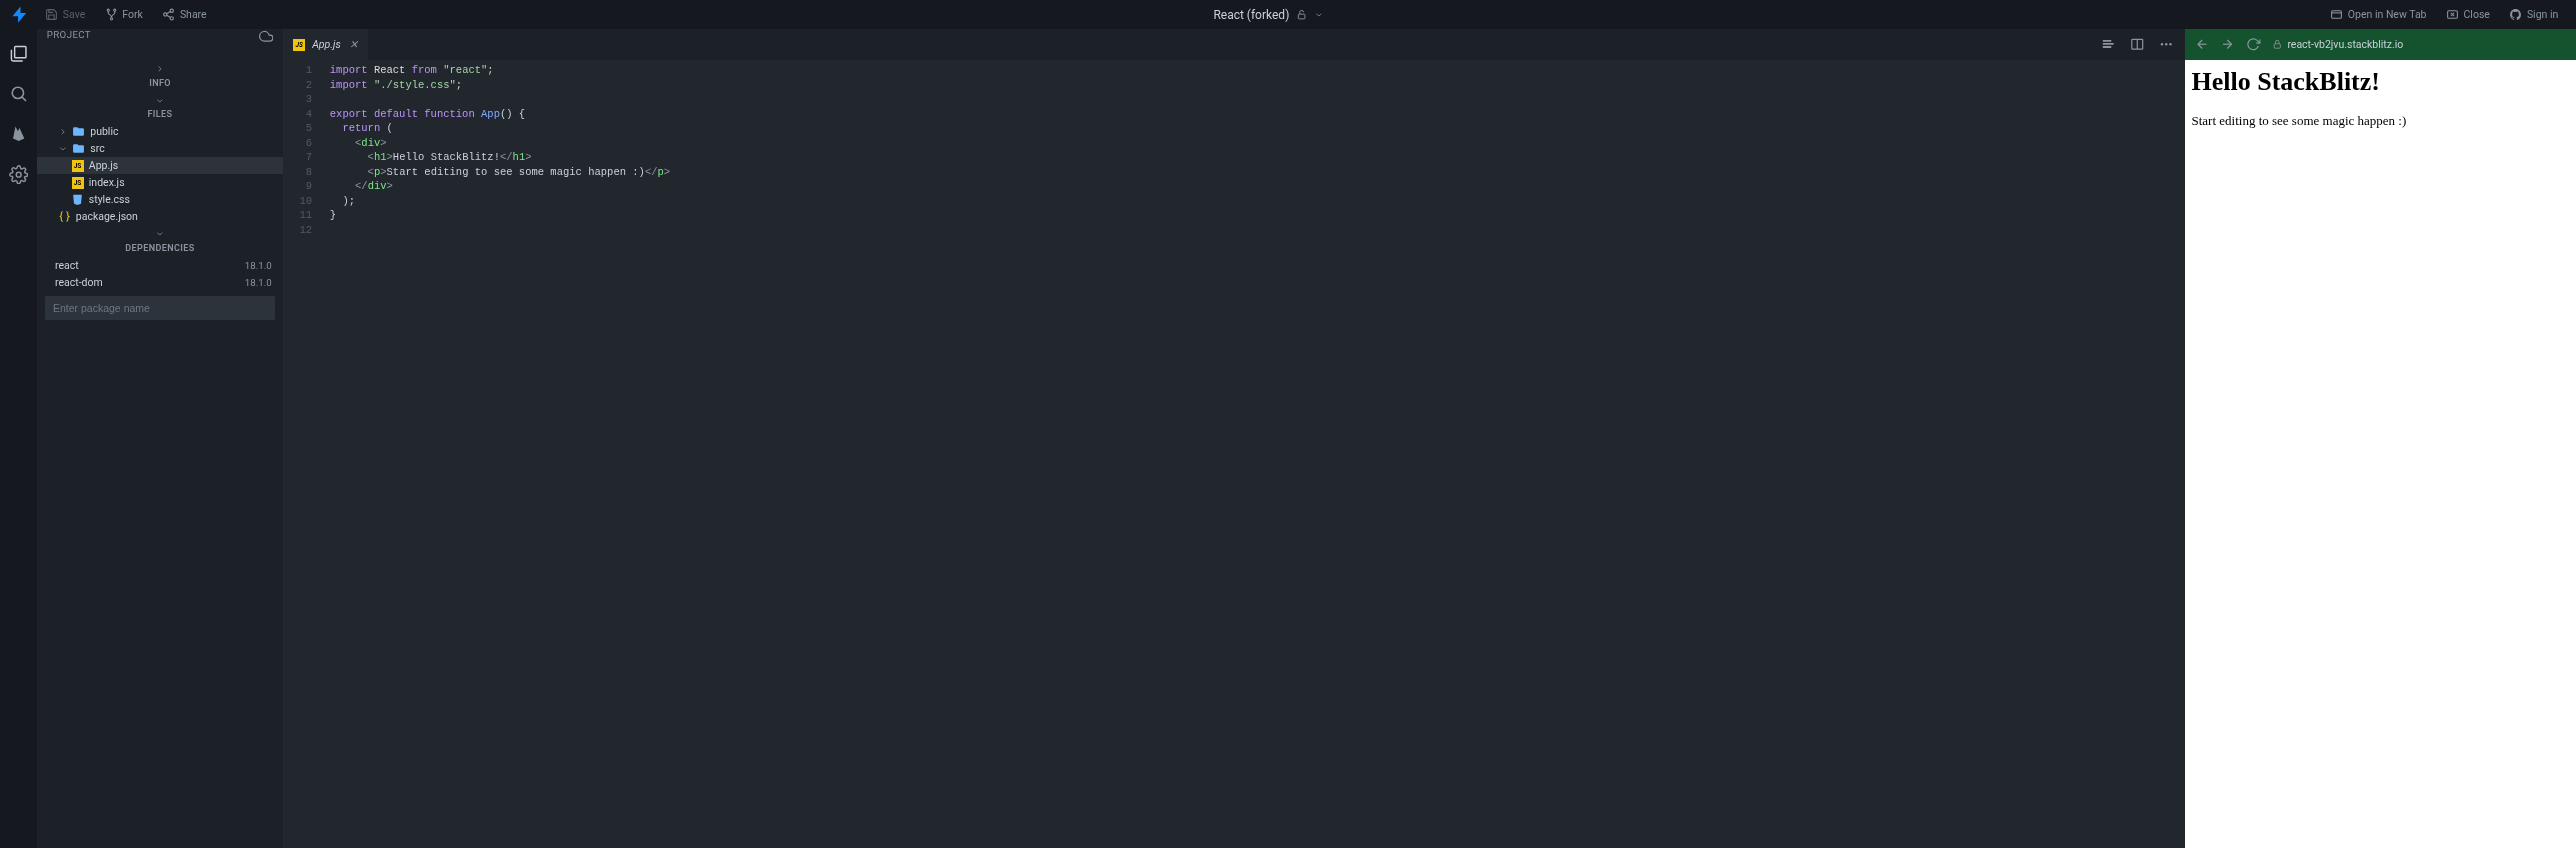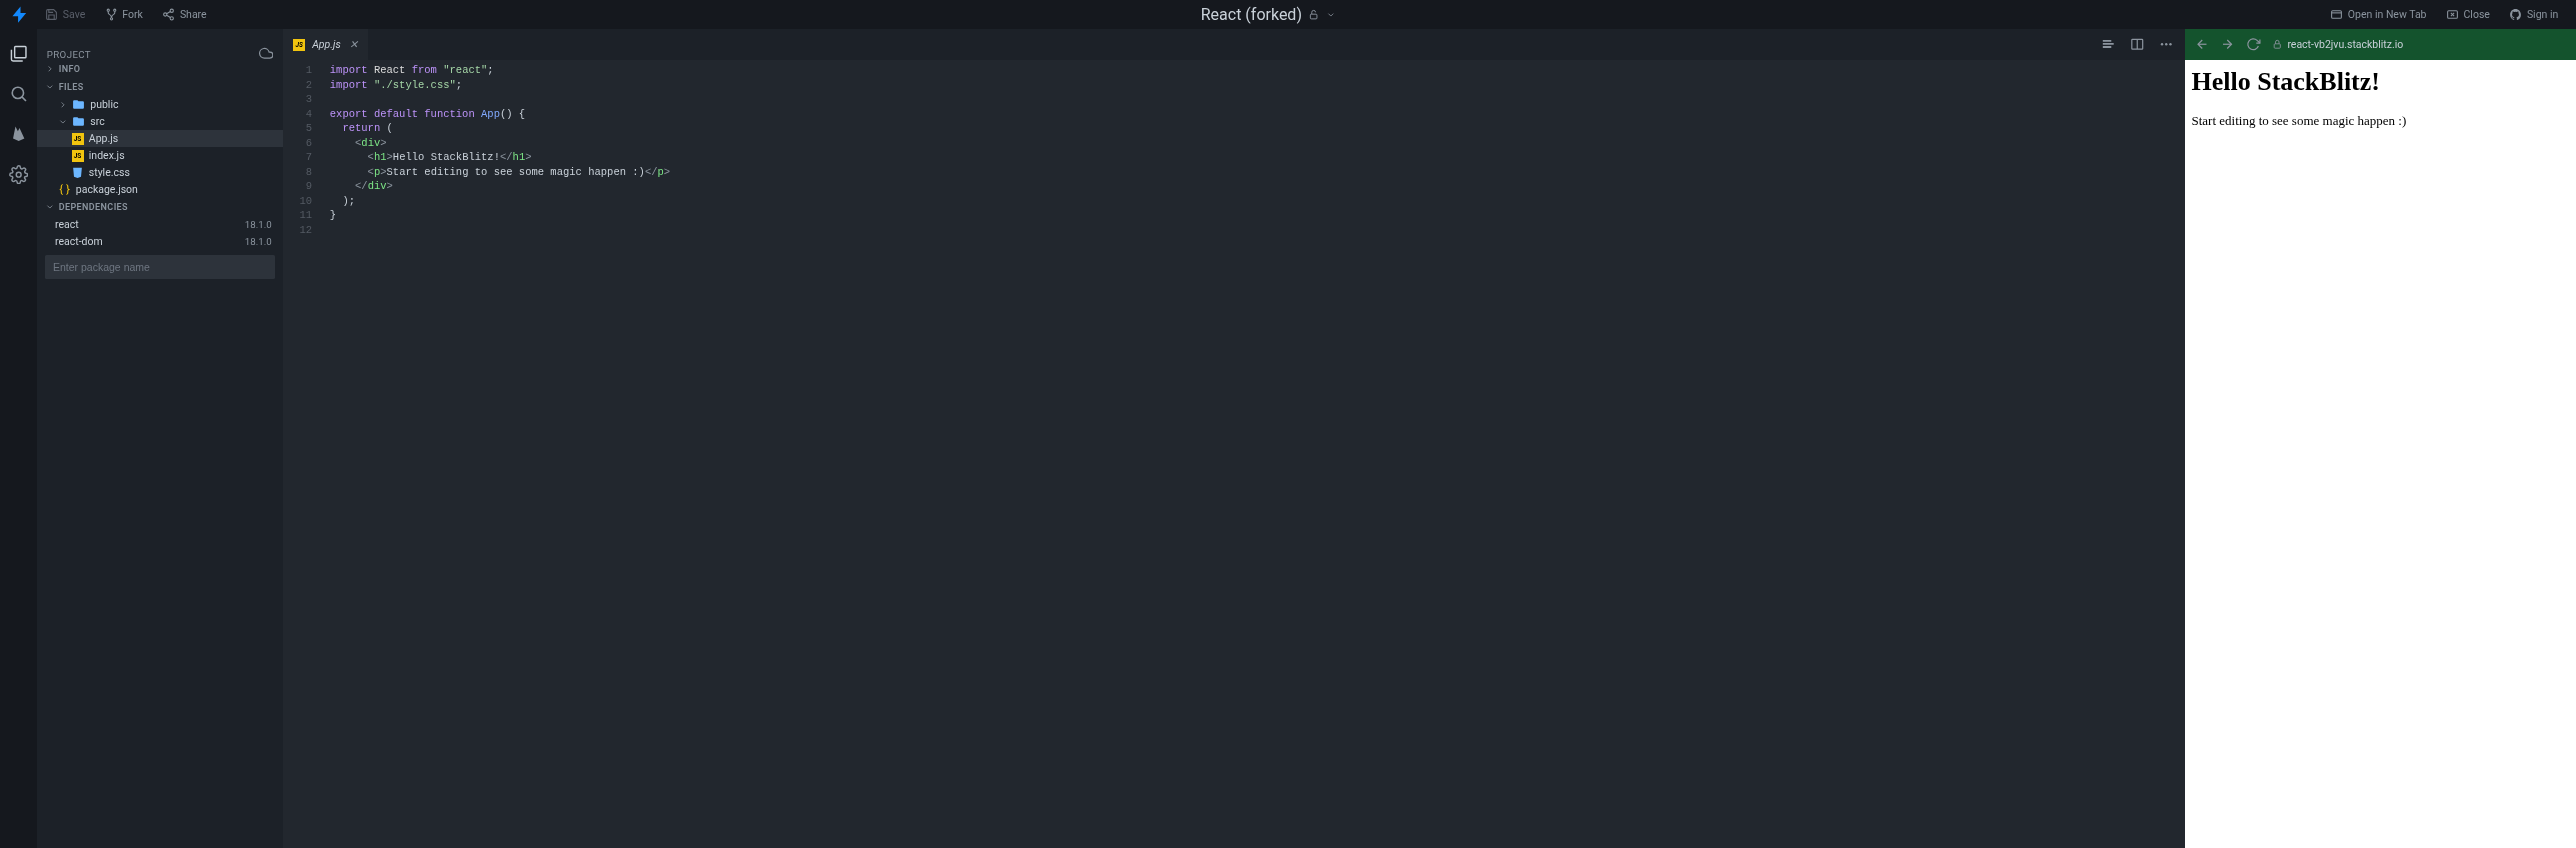--- a/index.html
+++ b/index.html
@@ -3,28 +3,28 @@
 <meta charset="utf-8">
 <style>
 * { margin:0; padding:0; box-sizing:border-box; }
 body { font-family:-apple-system,BlinkMacSystemFont,"Segoe UI",Roboto,sans-serif; background:#15181e; color:#c9d1d9; overflow:hidden; height:100vh; width:100vw; }
 .topbar { height:29px; background:#15181e; display:flex; align-items:center; padding:0 9.7px; gap:3.2px; }
 .lightning { width:19.4px; height:19.4px; display:flex; align-items:center; justify-content:center; margin-right:4.8px; }
 .tbtn { display:flex; align-items:center; gap:4.8px; padding:3.2px 8px; color:#8b949e; font-size:10.5px; cursor:pointer; border-radius:3.2px; }
 .tbtn.dim { color:#5a5f6a; }
 .tbtn svg { width:13px; height:13px; }
 .spacer { flex:1; }
-.proj-title { display:flex; align-items:center; gap:6.5px; color:#c9d1d9; font-size:16px; }
+.proj-title { display:flex; align-items:center; gap:6.5px; color:#c9d1d9; font-size:12px; }
 .main { display:flex; height:calc(100vh - 29px); }
 .rail { width:37px; background:#15181e; display:flex; flex-direction:column; align-items:center; padding-top:14.5px; gap:21px; }
 .rail-icon { width:19.4px; height:19.4px; color:#8b949e; cursor:pointer; display:flex; align-items:center; justify-content:center; }
 .rail-icon.active { color:#c9d1d9; }
 .sidebar { width:246px; background:#1c2128; display:flex; flex-direction:column; font-size:10.5px; }
-.side-hdr { height:31px; display:flex; align-items:flex-end; justify-content:space-between; padding:0 9.7px; color:#8b949e; font-size:9.7px; letter-spacing:0.4px; }
-.sect { display:flex; align-items:flex-start; gap:4px; padding:4px 8px; color:#8b949e; font-size:9px; letter-spacing:0.4px; cursor:pointer; font-weight:600; }
+.side-hdr { height:31px; display:flex; align-items:flex-start; justify-content:space-between; padding:0 9.7px; color:#8b949e; font-size:9.7px; letter-spacing:0.4px; }
+.sect { display:flex; align-items:center; gap:4px; padding:4px 8px; color:#8b949e; font-size:9px; letter-spacing:0.4px; cursor:pointer; font-weight:600;flex-direction:column; }
 .sect svg { width:9.7px; height:9.7px; }
 .tree-item { display:flex; align-items:center; gap:4.8px; padding:2.4px 0 2.4px 14.5px; color:#c9d1d9; cursor:pointer; height:17px; }
 .tree-item.d1 { padding-left:21px; }
 .tree-item.d2 { padding-left:34px; }
 .tree-item.sel { background:#2d333b; }
 .chev { width:9.7px; height:9.7px; flex-shrink:0; }
 .ficon { width:13px; height:13px; flex-shrink:0; display:flex; align-items:center; justify-content:center; }
 .folder-icon { color:#6cb6ff; }
 .js-icon { background:#f1c40f; color:#000; width:12px; height:12px; font-size:6.5px; font-weight:700; display:flex; align-items:center; justify-content:center; }
 .css-icon { color:#6cb6ff; }

